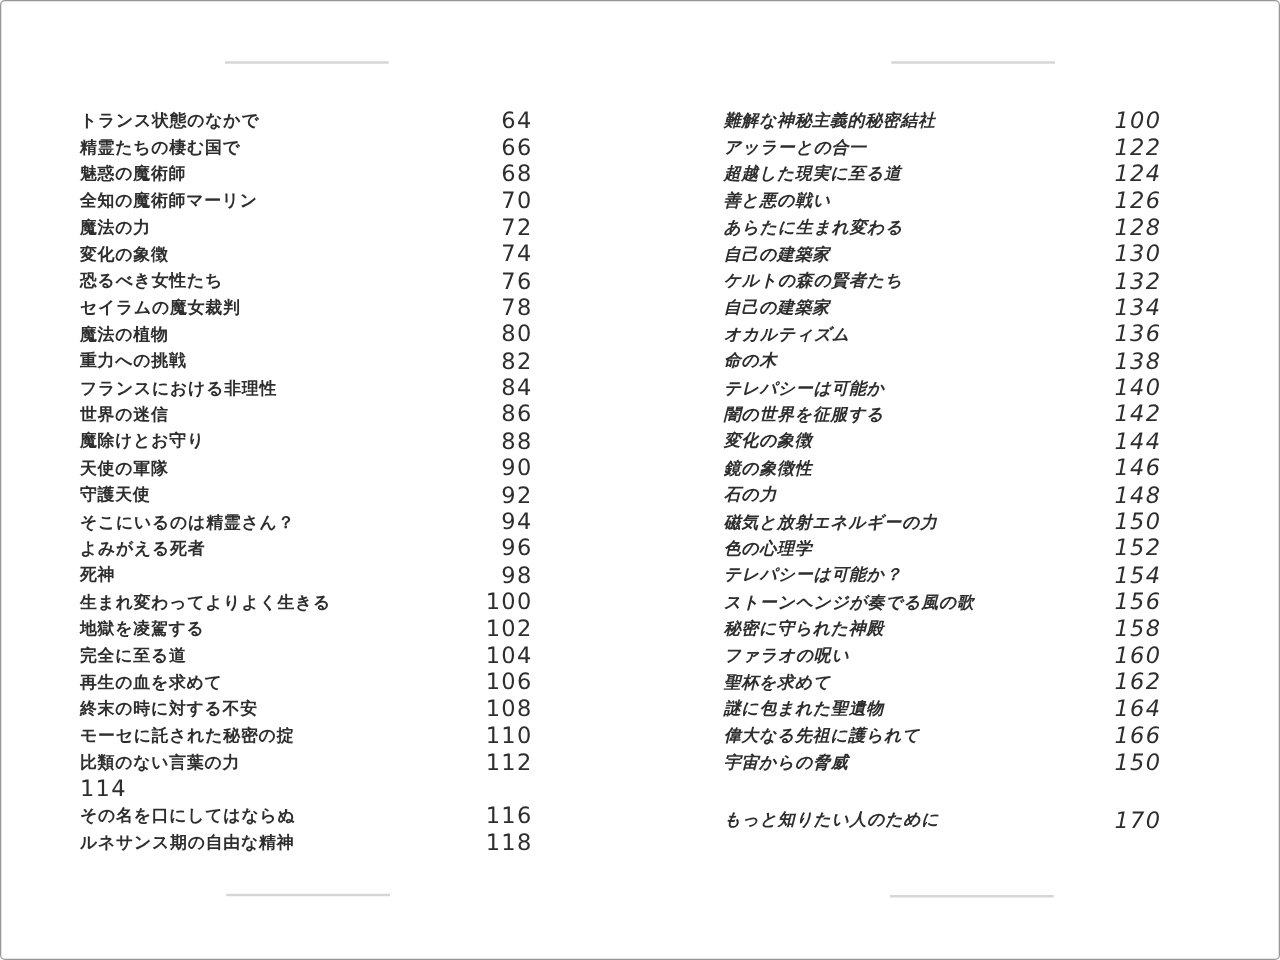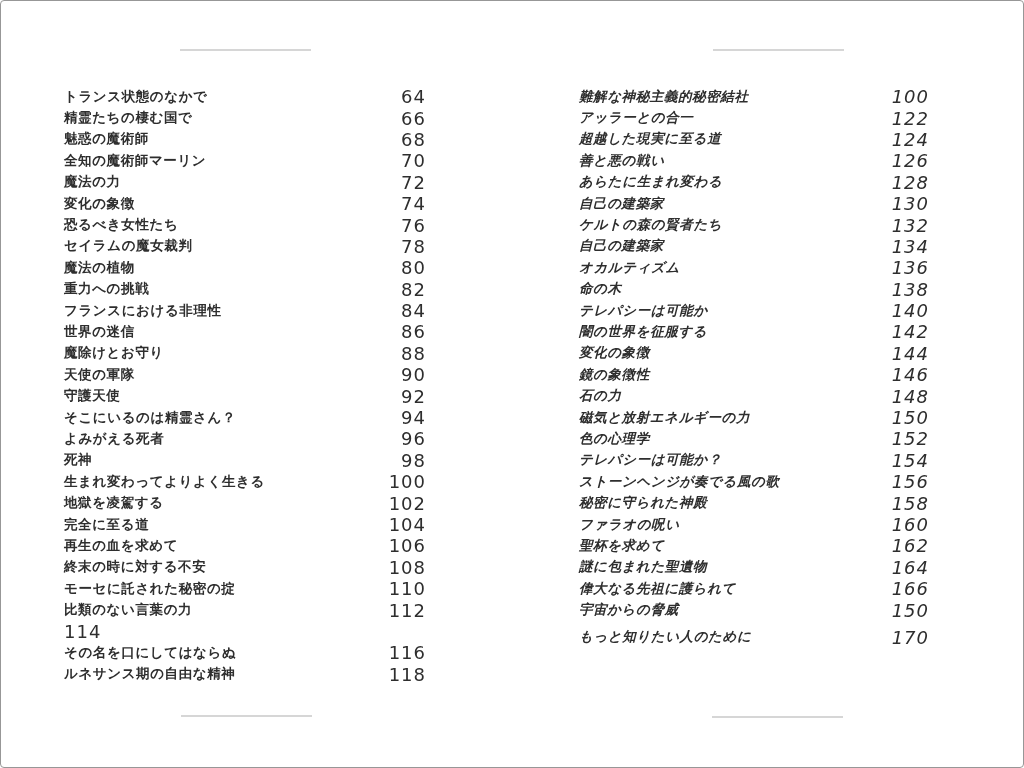--- a/index.html
+++ b/index.html
@@ -30,21 +30,21 @@
     color: var(--text-color);
   }
   .toc-col.left  { left: 63px;  width: 362px; }
   .toc-col.right { left: 578px; width: 350px; font-style: italic; }
   .toc-row {
     display: flex;
     justify-content: space-between;
     align-items: center;
     height: 21.4px;
   }
-  .toc-row.gap-before { margin-top: 6px; }
+  .toc-row.gap-before { margin-top: 25px; }
   .toc-title {
     font-size: 13.5px;
     font-weight: 600;
     letter-spacing: 0.6px;
     white-space: nowrap;
   }
   .toc-page-number {
     font-size: 18px;
     font-weight: 500;
     letter-spacing: 1px;

